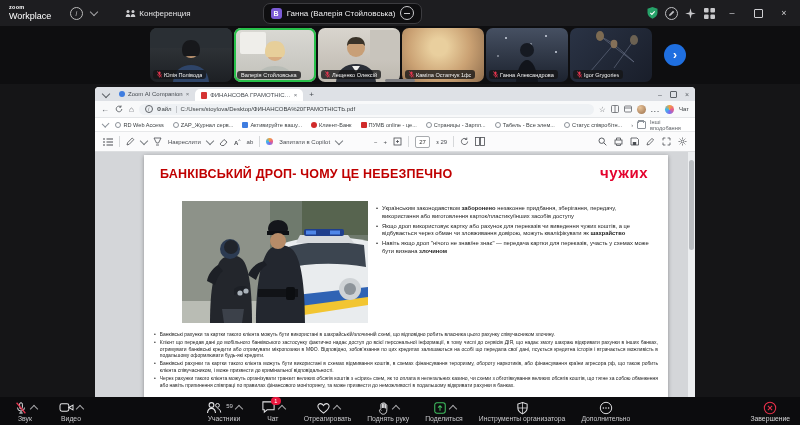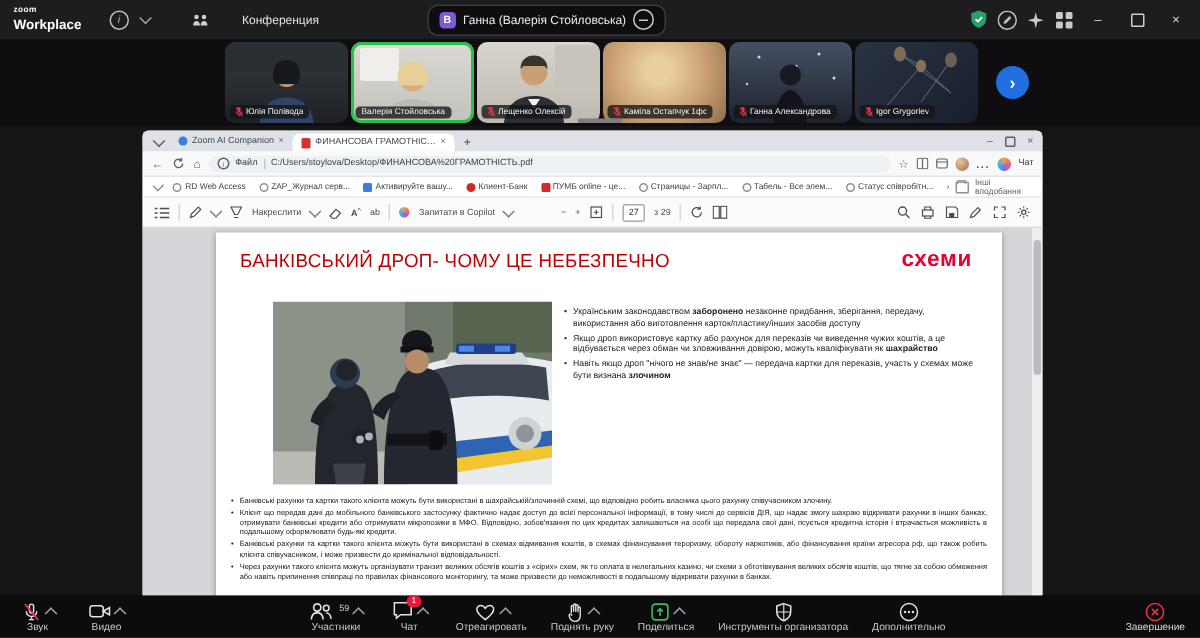--- a/index.html
+++ b/index.html
@@ -4,28 +4,28 @@
 <style>
   html,body{margin:0;padding:0;background:#000;width:800px;height:425px;overflow:hidden;
     font-family:"Liberation Sans",sans-serif;-webkit-font-smoothing:antialiased;}
   .stage{position:relative;width:800px;height:425px;background:#0a0a0c;}
 
   
   .topbar{position:absolute;top:0;left:0;right:0;height:26px;background:#1d1d20;
     display:flex;align-items:center;color:#d8d8da;}
   .zlogo{margin-left:9px;line-height:1;color:#fff;}
   .zlogo .s{display:block;font-size:5.5px;font-weight:bold;letter-spacing:.3px;}
-  .zlogo .b{display:block;font-size:9px;font-weight:bold;margin-top:1px;}
+  .zlogo .b{display:block;font-size:9px;font-weight:normal;margin-top:1px;}
   .tb-ico{display:inline-flex;align-items:center;justify-content:center;width:18px;height:18px;border-radius:4px;}
   .info-c{width:11px;height:11px;border:1px solid #bbb;border-radius:50%;font-size:7px;color:#bbb;
     display:flex;align-items:center;justify-content:center;font-style:italic;}
   .chev{width:5px;height:5px;border-right:1.2px solid #a5a5a8;border-bottom:1.2px solid #a5a5a8;display:inline-block;}
   .chev.down{transform:rotate(45deg);margin-top:-2px;}
   .chev.up{transform:rotate(-135deg);margin-top:2px;}
-  .meet-tab{display:flex;align-items:center;gap:22px;font-size:8px;color:#e3e3e5;margin-left:22px;}
+  .meet-tab{display:flex;align-items:center;gap:3px;font-size:8px;color:#e3e3e5;margin-left:22px;}
   .screen-tab{display:flex;align-items:center;gap:5px;margin-left:72px;background:#0e0e10;
     border:1px solid #3c3c40;border-radius:7px;height:19px;padding:0 7px;font-size:8px;color:#ececee;}
   .av-sq{width:11px;height:11px;border-radius:3px;background:#7b5bd6;color:#fff;font-size:7px;font-weight:bold;
     display:flex;align-items:center;justify-content:center;}
   .stopshare{width:12px;height:12px;border:1px solid #c9c9cc;border-radius:50%;display:flex;align-items:center;justify-content:center;}
   .stopshare i{display:block;width:6px;height:0;border-top:1.2px solid #c9c9cc;}
   .topbar-right{margin-left:auto;display:flex;align-items:center;gap:6px;margin-right:6px;}
   .winbtn{width:20px;height:18px;display:flex;align-items:center;justify-content:center;color:#cfcfd2;font-size:9px;}
   .restore-sq{width:7px;height:7px;border:1px solid #cfcfd2;border-radius:1px;}
 
@@ -80,21 +80,21 @@
     font-size:6px;display:flex;align-items:center;justify-content:center;color:#333;}
   .pdfbar svg{display:block;}
   .pb-r{margin-left:auto;display:flex;align-items:center;gap:7px;}
 
   .viewer{position:relative;height:248px;background:#d4d6d9;overflow:hidden;}
   .vscroll{position:absolute;right:0;top:0;bottom:0;width:7px;background:#eceef0;}
   .vthumb{position:absolute;right:1px;top:8px;width:5px;height:90px;border-radius:3px;background:#b9bcc0;}
 
   .page{position:absolute;left:49px;top:3px;width:524px;height:245px;background:#fff;
     box-shadow:0 1px 4px rgba(0,0,0,.35);overflow:hidden;}
-  .slide-title{position:absolute;left:16px;top:12px;font-size:12.5px;font-weight:normal;color:#c00000;letter-spacing:.2px;}
+  .slide-title{position:absolute;left:16px;top:12px;font-size:12.5px;font-weight:bold;color:#c00000;letter-spacing:.2px;}
   .pumb{position:absolute;right:20px;top:9px;font-size:15px;font-weight:800;color:#e4032e;letter-spacing:.5px;}
   .photo{position:absolute;left:38px;top:46px;width:186px;height:122px;overflow:hidden;}
   .kpoints{position:absolute;left:232px;top:50px;width:278px;font-size:5.8px;line-height:1.35;color:#222;}
   .kp{display:flex;gap:4px;margin-bottom:2px;}
   .kp .b{flex:none;}
   .kp b{font-weight:bold;}
   .details{position:absolute;left:10px;top:176px;width:504px;font-size:5px;line-height:1.32;color:#1b1b1b;text-align:justify;}
   .dt{display:flex;gap:4px;margin-bottom:1.5px;}
   .dt .b{flex:none;font-size:5px;}
 
@@ -433,21 +433,21 @@
           <svg width="9" height="9" viewBox="0 0 9 9">
             <circle cx="4.5" cy="4.5" r="1.4" fill="none" stroke="#4a4d52" stroke-width=".8"></circle>
             <path d="M4.5.5v1.4M4.5 7.1v1.4M.5 4.5h1.4M7.1 4.5h1.4M1.7 1.7l1 1M6.3 6.3l1 1M7.3 1.7l-1 1M2.7 6.3l-1 1" stroke="#4a4d52" stroke-width=".7"></path>
           </svg>
         </div>
       </div>
 
       <div class="viewer">
         <div class="page">
           <div class="slide-title">БАНКІВСЬКИЙ ДРОП- ЧОМУ ЦЕ НЕБЕЗПЕЧНО</div>
-          <div class="pumb">схеми</div>
+          <div class="pumb">чужих</div>
 
           <div class="photo">
             <svg width="186" height="122" viewBox="0 0 186 122">
               <rect width="186" height="122" fill="#9aa096"></rect>
               <rect x="0" y="0" width="90" height="122" fill="#8d9289"></rect>
               <rect x="88" y="0" width="98" height="50" fill="#6f7a6d"></rect>
               <rect x="120" y="0" width="66" height="34" fill="#57644f"></rect>
               <path d="M0 100h90v22H0z" fill="#b9bcb4"></path>
 
               <path d="M96 44c26-10 62-10 90-4v82H96z" fill="#e9ecee"></path>

